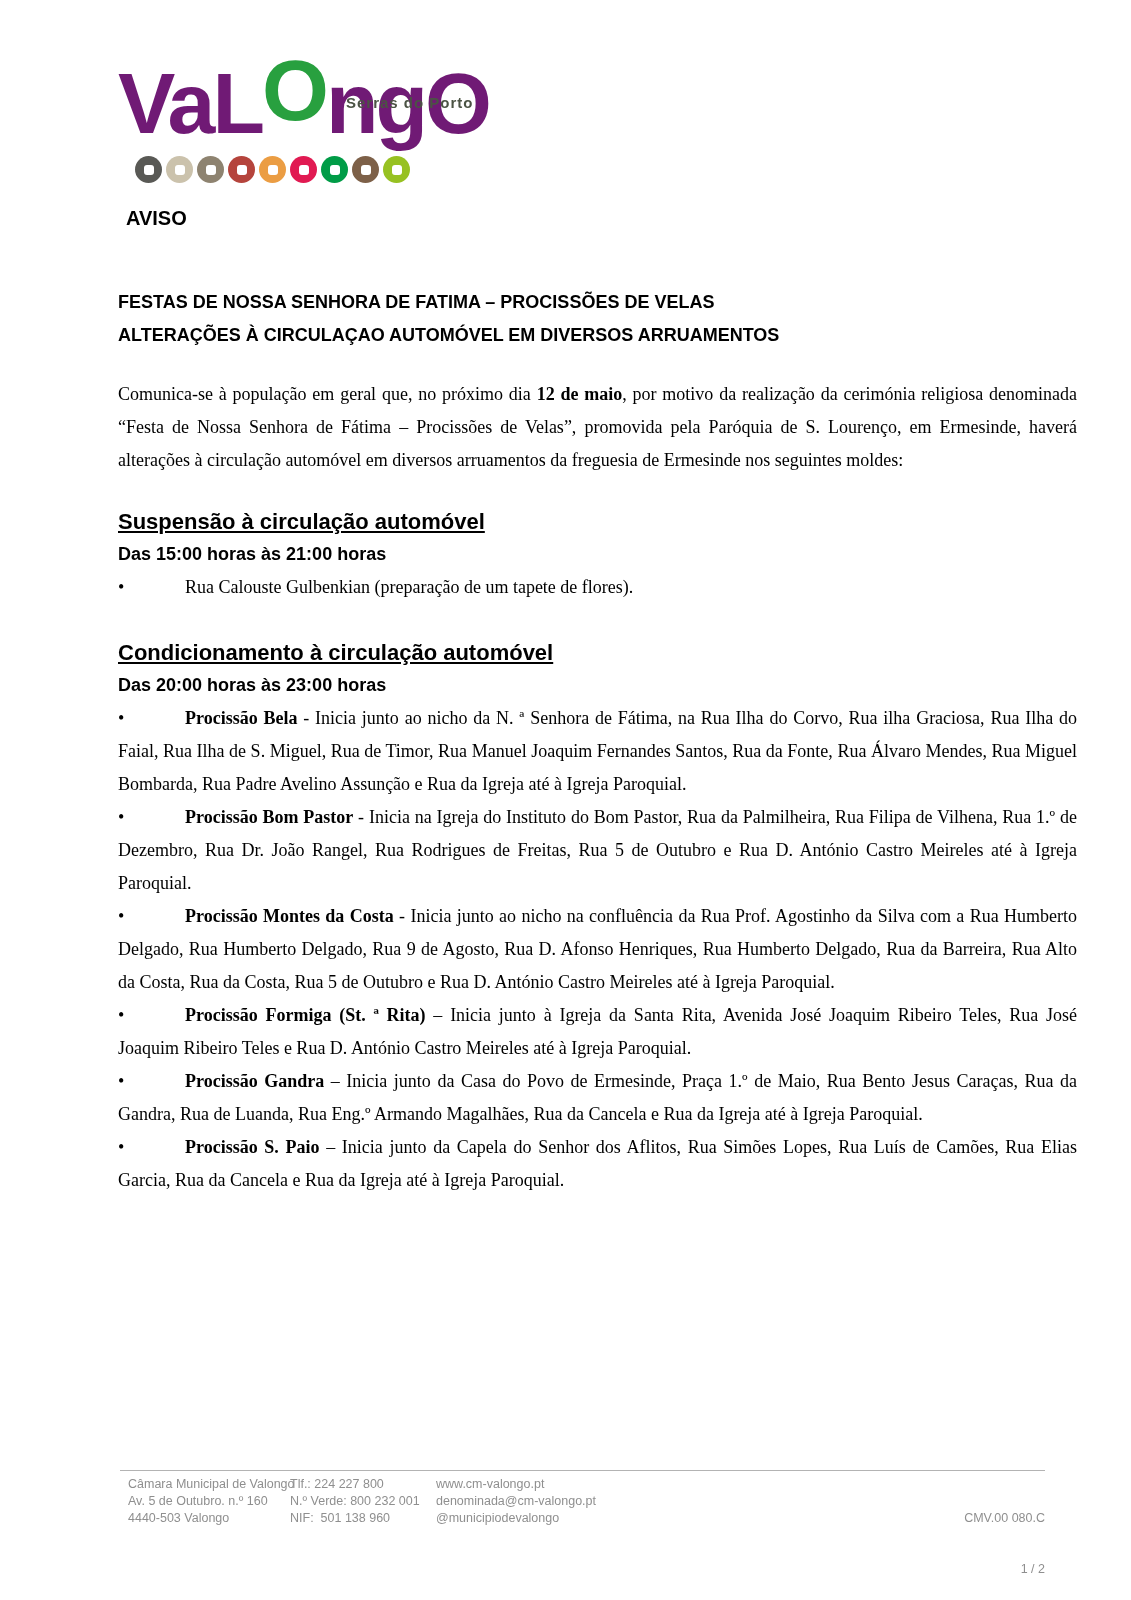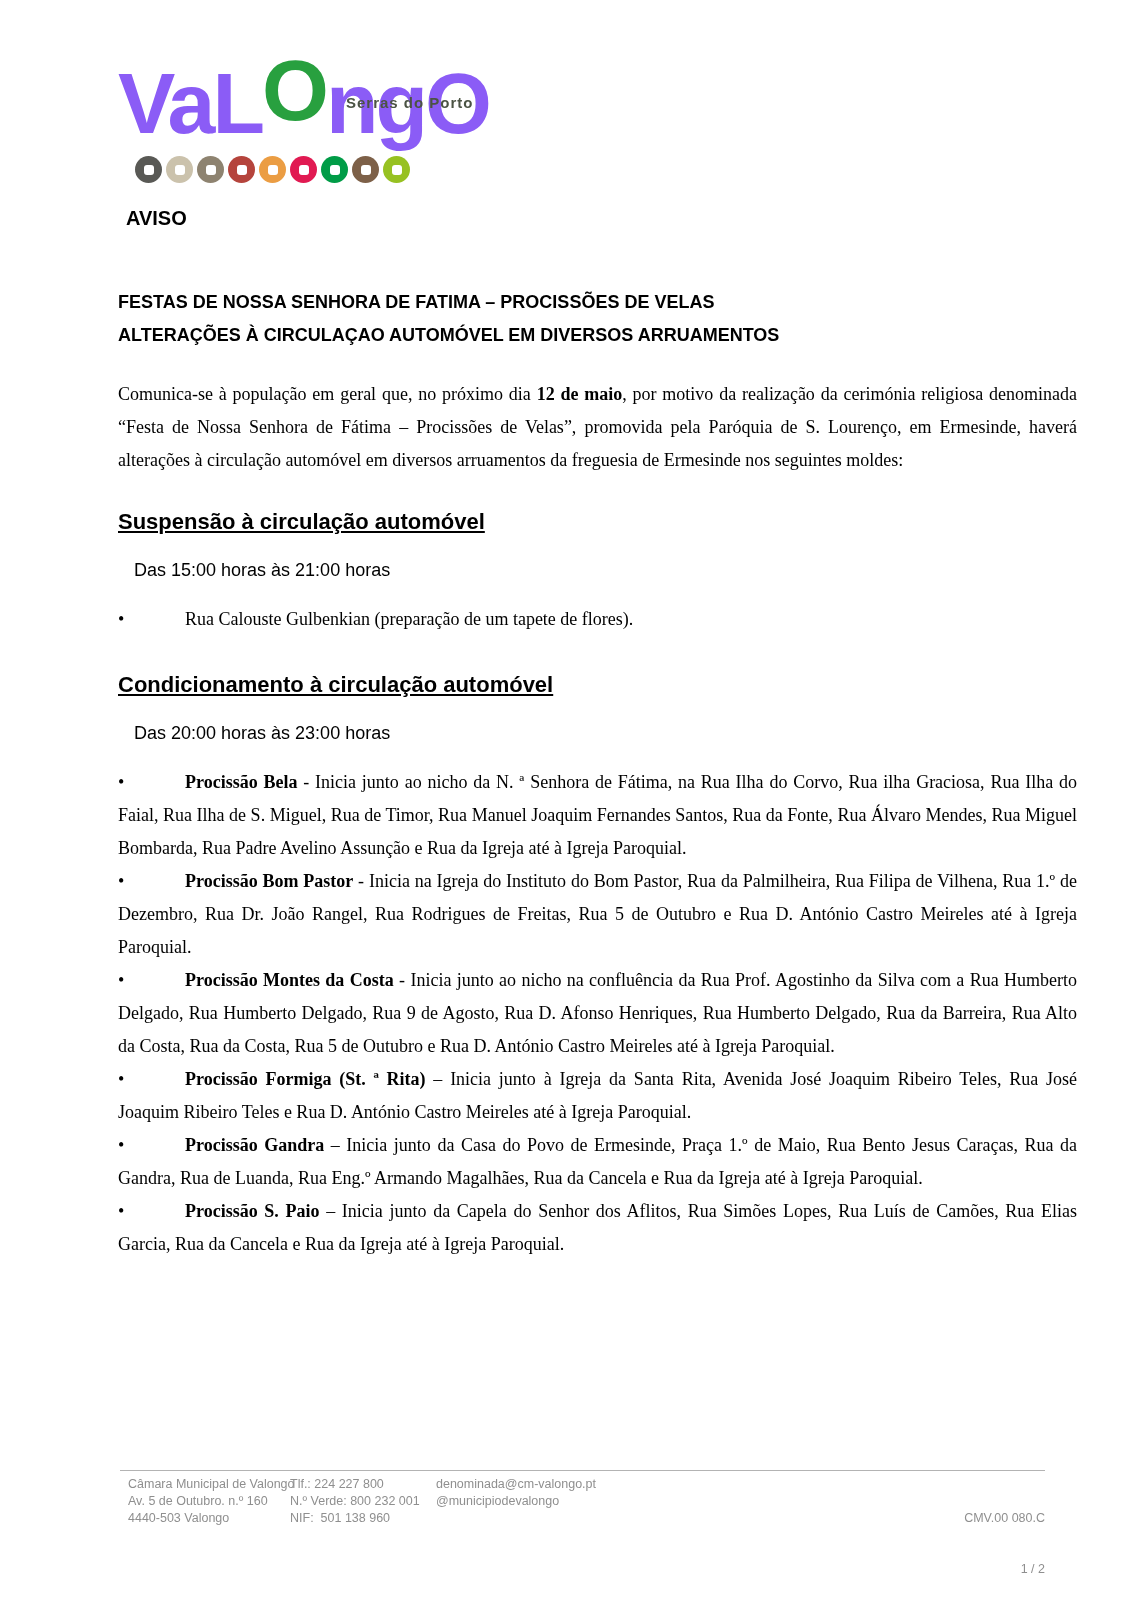--- a/index.html
+++ b/index.html
@@ -12,21 +12,21 @@
   .page {
     position: relative;
     width: 1131px; height: 1600px;
     background: #ffffff;
     overflow: hidden;
   }
 
   
   .logo-block { position: absolute; top: 60px; left: 118px; width: 560px; }
   .logo-word { font-weight: bold; letter-spacing: -3px; line-height: 1; white-space: nowrap; }
-  .logo-word .lg { font-size: 86px; color: #8b5cf6; }
+  .logo-word .lg { font-size: 86px; color: #701a75; }
   .logo-word .lg-green { color: #28a03f; position: relative; top: -13px; }
   .logo-tagline {
     position: absolute; left: 228px; top: 10px;
     font-size: 15px; font-weight: bold; color: #4b5344; letter-spacing: 1px; margin-top: 24px;
   }
   .badge-row { display: flex; gap: 4px; margin: 10px 0 0 17px; }
   .badge {
     width: 27px; height: 27px; border-radius: 50%;
     display: flex; align-items: center; justify-content: center;
     flex: 0 0 auto;
@@ -41,21 +41,21 @@
   .para, .item {
     font-size: 18px; line-height: 33px; text-align: justify; margin: 0; font-family: Liberation Serif, serif;
   }
   .intro { margin-top: 26px; }
   .section-1 { margin-top: 28px; }
   .section-2 { margin-top: 32px; }
   .section-heading {
     font-size: 22px; font-weight: bold; line-height: 33px; margin: 0;
     text-decoration: underline;
   }
-  .schedule { font-size: 18px; font-weight: normal; line-height: 33px; margin: 16px; }
+  .schedule { font-size: 18px; font-weight: bold; line-height: 33px; margin: 0; }
   .bullet { display: inline-block; width: 67px; }
   .strong { font-weight: bold; }
 
   
   .footer {
     position: absolute; left: 120px; top: 1470px; width: 925px;
     border-top: 1px solid #b3b3b3; padding-top: 5px;
     display: flex; align-items: flex-start;
     font-size: 12.5px; line-height: 17px; color: #8f8f8f;
   }
@@ -131,20 +131,20 @@
           <p class="item"><span class="bullet">•</span><span class="strong">Procissão Formiga (St. ª Rita)</span><span> – </span><span>Inicia junto à Igreja da Santa Rita, Avenida José Joaquim Ribeiro Teles, Rua José Joaquim Ribeiro Teles e Rua D. António Castro Meireles até à Igreja Paroquial.</span></p>
           <p class="item"><span class="bullet">•</span><span class="strong">Procissão Gandra</span><span> – </span><span>Inicia junto da Casa do Povo de Ermesinde, Praça 1.º de Maio, Rua Bento Jesus Caraças, Rua da Gandra, Rua de Luanda, Rua Eng.º Armando Magalhães, Rua da Cancela e Rua da Igreja até à Igreja Paroquial.</span></p>
           <p class="item"><span class="bullet">•</span><span class="strong">Procissão S. Paio</span><span> – </span><span>Inicia junto da Capela do Senhor dos Aflitos, Rua Simões Lopes, Rua Luís de Camões, Rua Elias Garcia, Rua da Cancela e Rua da Igreja até à Igreja Paroquial.</span></p>
         </section>
       </div>
   </main>
 
   <footer class="footer">
     <div class="f-col f-address" id="f-address"><div>Câmara Municipal de Valongo</div><div>Av. 5 de Outubro. n.º 160</div><div>4440-503 Valongo</div></div>
     <div class="f-col f-contacts" id="f-contacts"><div>Tlf.: 224 227 800</div><div>N.º Verde: 800 232 001</div><div>NIF:&nbsp; 501 138 960</div></div>
-    <div class="f-col f-web" id="f-web"><div>denominada@cm-valongo.pt</div><div>@municipiodevalongo</div></div>
+    <div class="f-col f-web" id="f-web"><div>www.cm-valongo.pt</div><div>denominada@cm-valongo.pt</div><div>@municipiodevalongo</div></div>
     <div class="f-col f-ref">
       <div>CMV.00 080.C</div>
       <div>1 / 2</div>
     </div>
   </footer>
 
 </div>
 
 </body></html>

